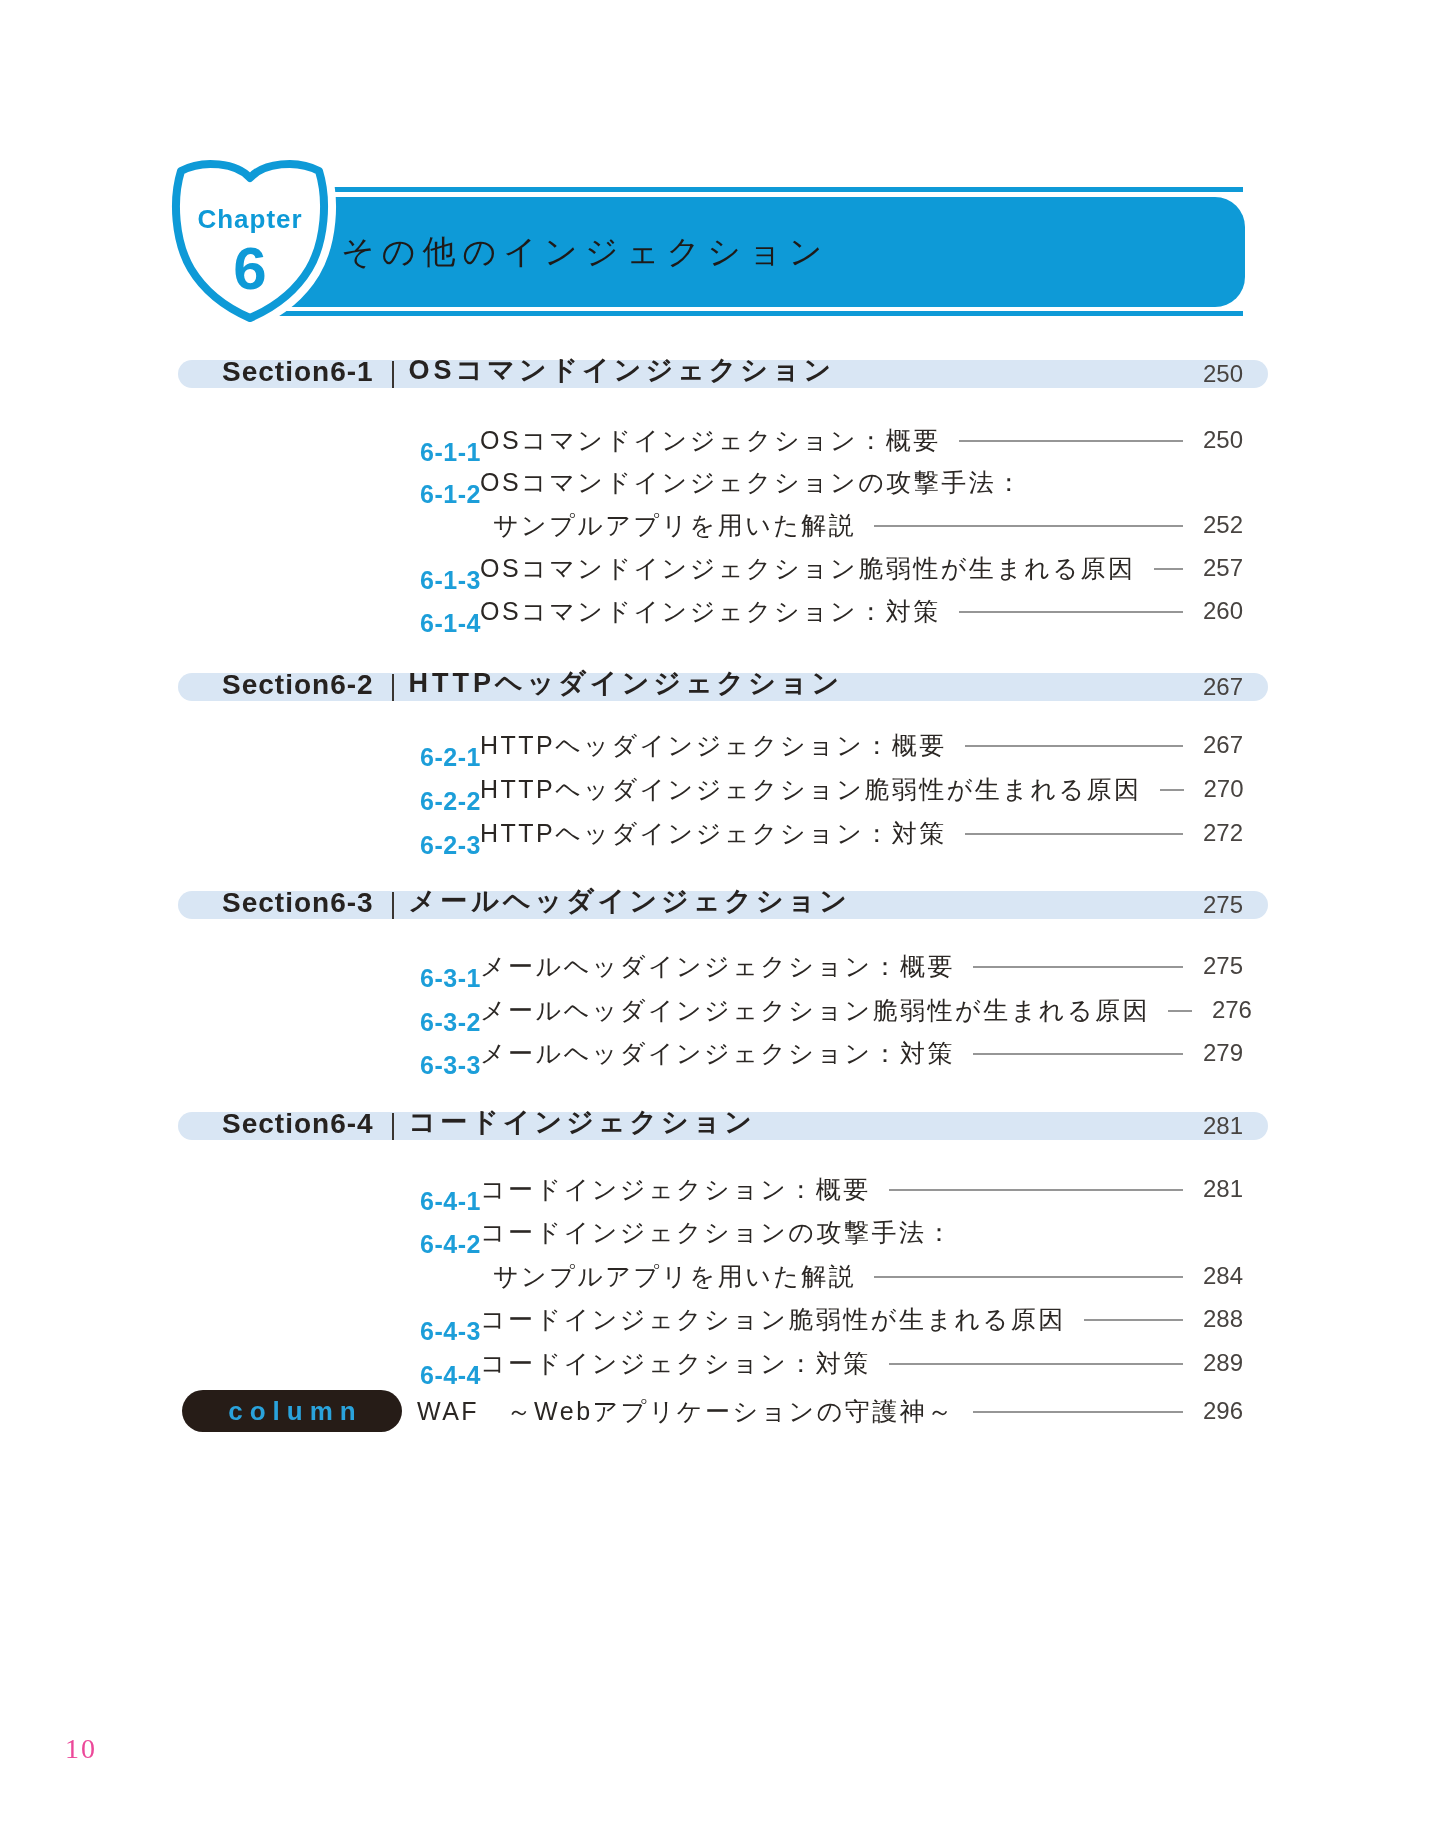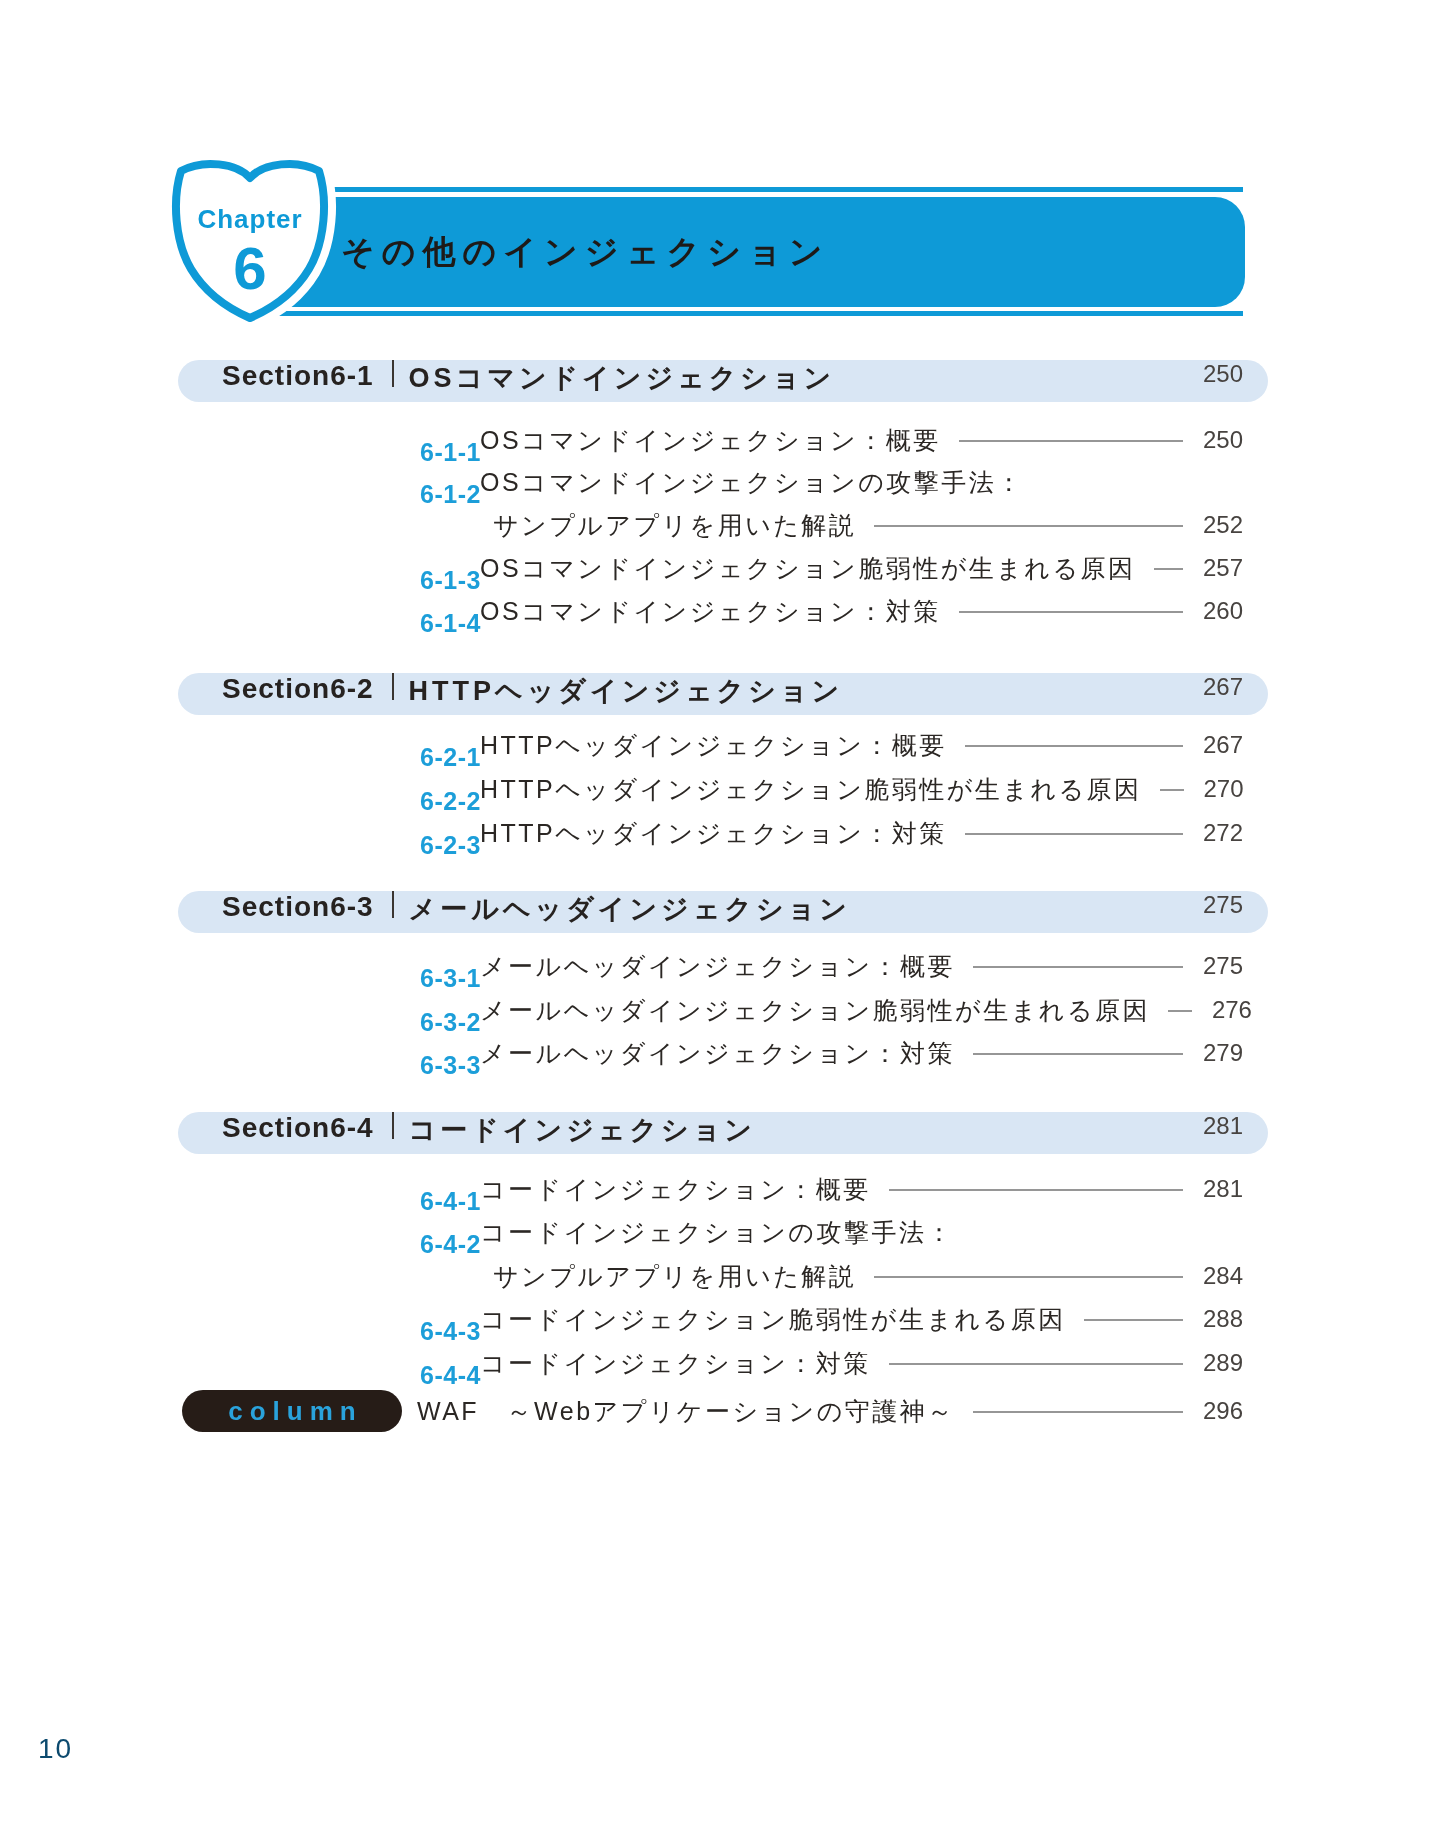--- a/index.html
+++ b/index.html
@@ -23,40 +23,40 @@
   
   .rule{position:absolute;left:255px;width:988px;height:5px;background:var(--accent);}
   .rule-top{top:187px;}
   .rule-bottom{top:311px;}
   .chapter-banner{
     position:absolute;left:255px;top:197px;width:990px;height:110px;
     background:var(--accent);border-radius:0 30px 30px 0;
     display:flex;align-items:center;
   }
   .chapter-title{
-    margin-left:86px;font-size:33px;font-weight:bold;letter-spacing:7px;
+    margin-left:86px;font-size:33px;font-weight:normal;letter-spacing:7px;
     color:#1e1a18;white-space:nowrap;
   }
   .shield{position:absolute;left:163px;top:158px;width:174px;height:170px;}
   .shield svg{position:absolute;left:0;top:0;}
   .shield .ch-label{
     position:absolute;left:0;top:46px;width:100%;text-align:center;
     font-size:26px;font-weight:bold;color:var(--accent);letter-spacing:1px;
     font-family:Liberation Sans, sans-serif;
   }
   .shield .ch-num{
     position:absolute;left:0;top:76px;width:100%;text-align:center;
     font-size:60px;font-weight:bold;color:var(--accent);
   }
 
   
   .secbar{
-    position:absolute;left:178px;width:1090px;height:42px;
+    position:absolute;left:178px;width:1090px;height:28px;
     background:var(--bar-bg);border-radius:21px;
-    display:flex;align-items:flex-start;padding:0 25px 0 44px;
+    display:flex;align-items:flex-end;padding:0 25px 0 44px;
   }
   .sec-id{font-size:28px;font-weight:bold;letter-spacing:1px;color:#262220;white-space:nowrap;}
   .sec-sep{width:2px;height:27px;background:#3a3531;margin:0 15px 0 18px;}
   .sec-title{font-size:27px;font-weight:bold;letter-spacing:4px;color:#262220;white-space:nowrap;}
   .sec-spacer{flex:1;}
   .sec-page{font-size:24px;color:var(--page-num);white-space:nowrap;}
 
   
   .row{
     position:absolute;left:420px;right:190px;height:42px;
@@ -78,22 +78,23 @@
     display:flex;align-items:center;justify-content:center;
   }
   .col-pill span{
     font-size:26px;font-weight:bold;color:var(--col-label);
     letter-spacing:7px;margin-left:7px;
   }
   .row.colrow{left:417px;}
 
   
   .folio{
-    position:absolute;left:38px;top:1733px;font-size:28px;color:#0c4a6e;
+    position:absolute;left:65px;top:1733px;font-size:28px;color:#ec4899;
     letter-spacing:2px;
+    font-family:Liberation Serif, serif;
   }
 </style>
 </head>
 <body>
 
 <div>
 
   <div class="rule rule-top"></div>
   <div class="chapter-banner">
     <span class="chapter-title">その他のインジェクション</span>

